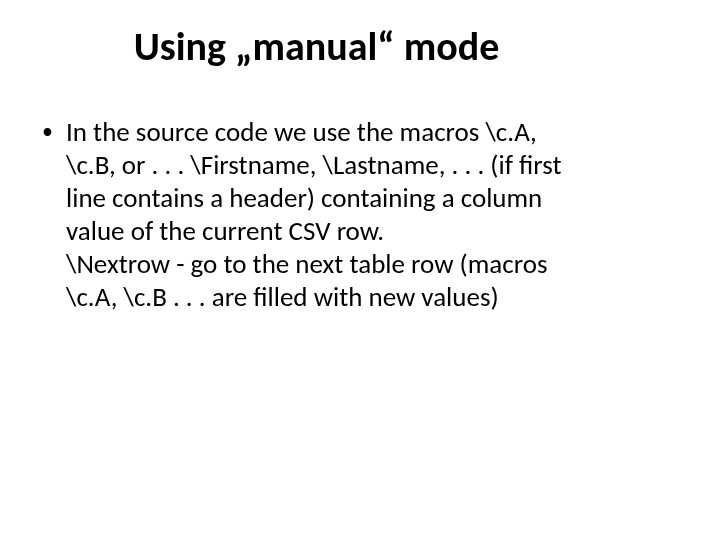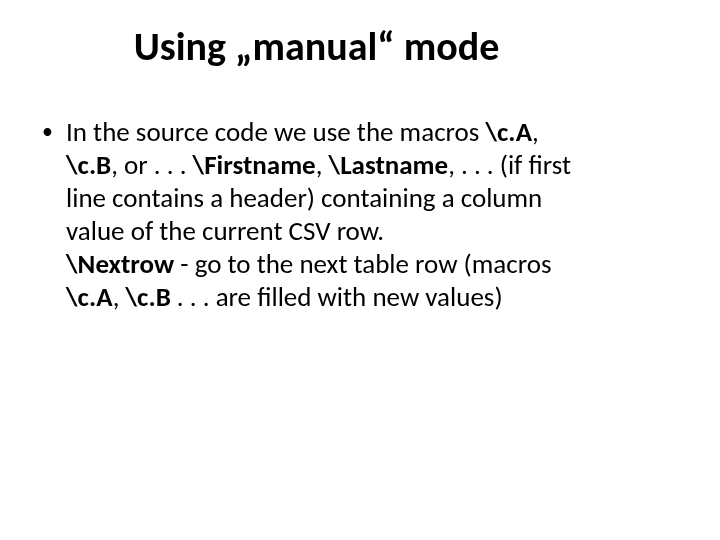--- a/index.html
+++ b/index.html
@@ -43,21 +43,21 @@
   }
   .dot {
     flex: 0 0 auto;
     width: 24px;
     font-size: 22px;
     line-height: 1.45;
   }
   .text {
     flex: 1 1 auto;
   }
-  .b { font-weight: 700; }
+  .b { font-weight: 400; }
 </style>
 </head>
 <body>
 
 <div class="slide">
   <div class="title">Using „manual“ mode</div>
 
   <div class="body">
     <div class="bullet">
       <div class="dot">•</div>

